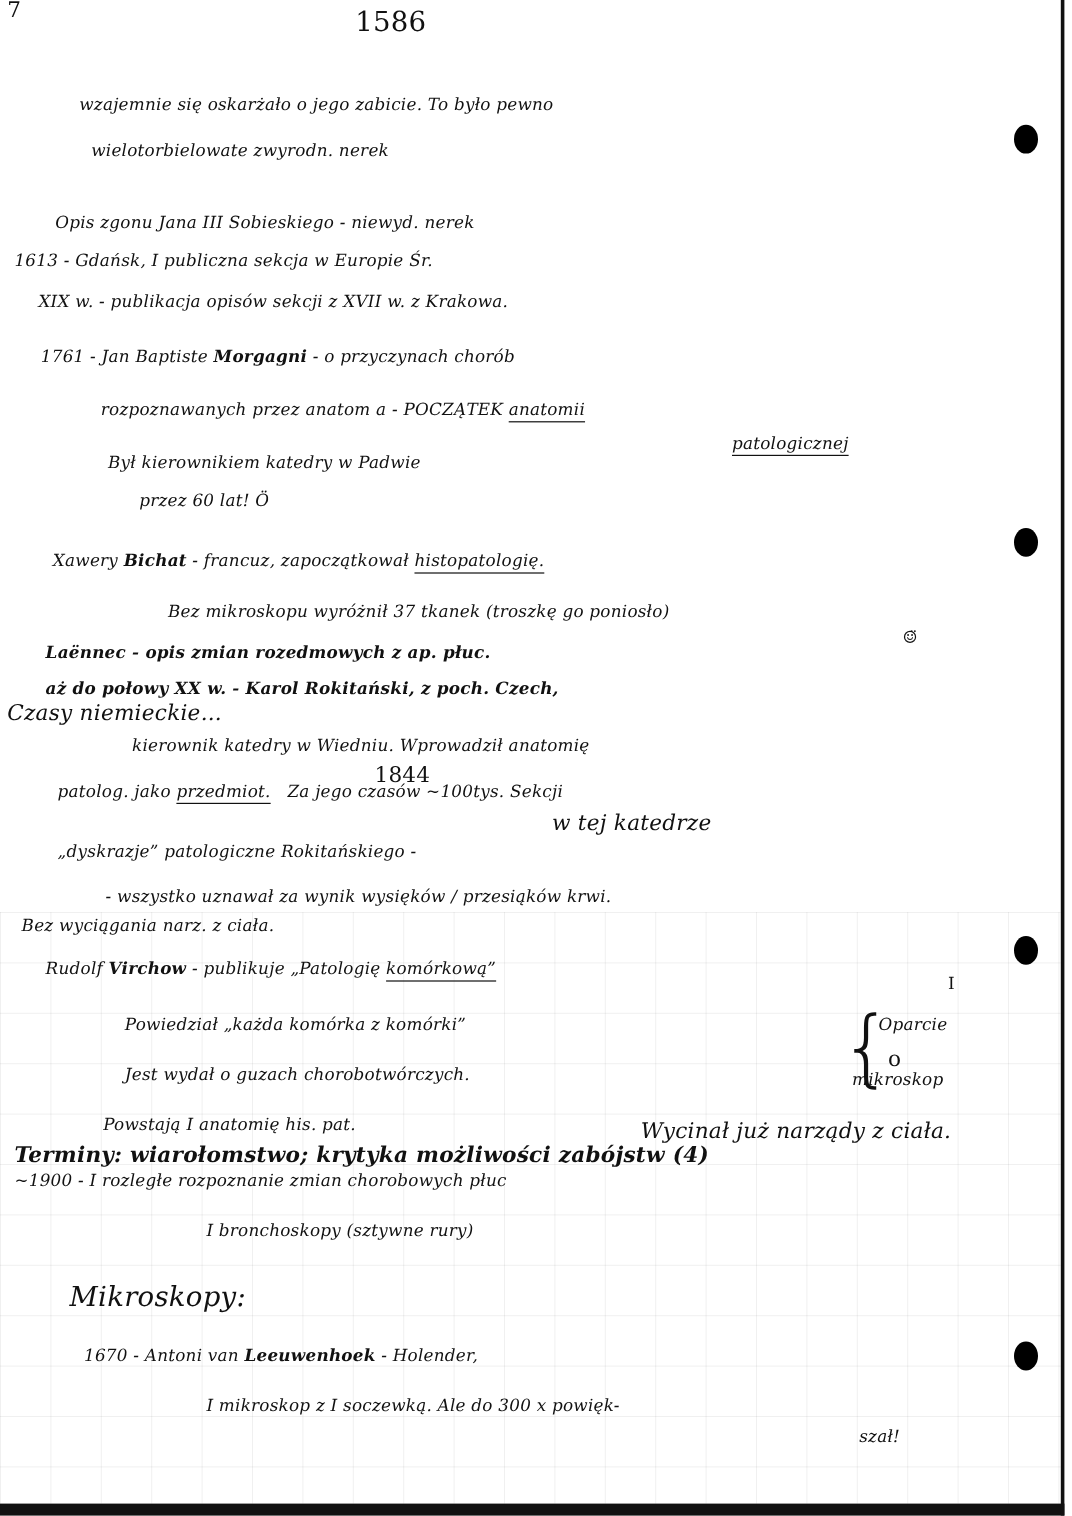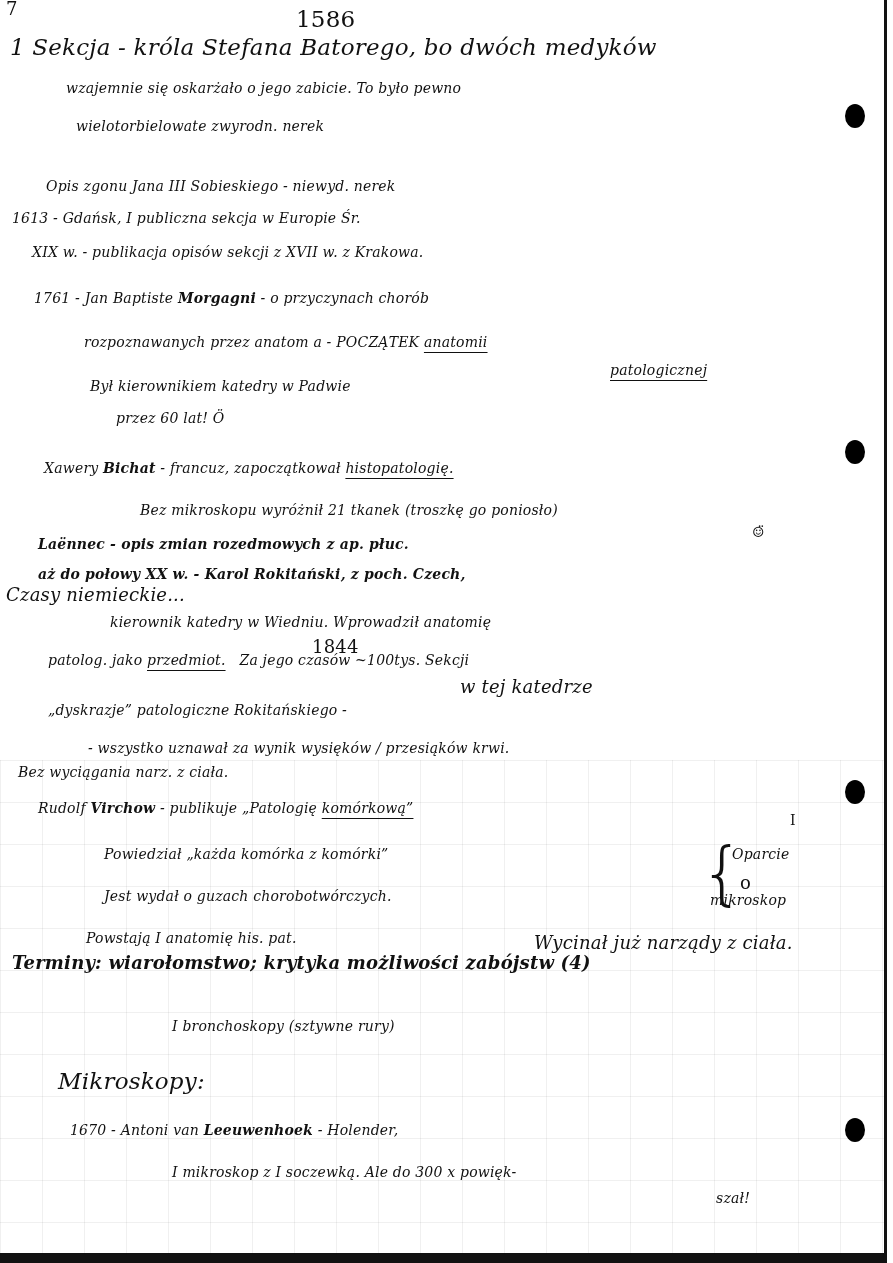--- a/index.html
+++ b/index.html
@@ -55,21 +55,20 @@
   <div class="grid"></div>
 
   <div class="hole" style="left:845px; top:104px;"></div>
   <div class="hole" style="left:845px; top:440px;"></div>
   <div class="hole" style="left:845px; top:780px;"></div>
   <div class="hole" style="left:845px; top:1118px;"></div>
 
   <div class="line sm upright" style="left:6px; top:-2px;">7</div>
   <div class="line lg upright" style="left:296px; top:6px;">1586</div>
 
-  <div class="line lg" style="left:10px; top:34px;">1 Sekcja - króla Stefana Batorego, bo dwóch medyków</div>
   <div class="line" style="left:66px; top:80px;">wzajemnie się oskarżało o jego zabicie. To było pewno</div>
   <div class="line" style="left:76px; top:118px;">wielotorbielowate zwyrodn. nerek</div>
 
   <div class="line" style="left:46px; top:178px;">Opis zgonu Jana III Sobieskiego - niewyd. nerek</div>
   <div class="line" style="left:12px; top:210px;">1613 - Gdańsk, I publiczna sekcja w Europie Śr.</div>
   <div class="line" style="left:32px; top:244px;">XIX w. - publikacja opisów sekcji z XVII w. z Krakowa.</div>
 
   <div class="line" style="left:34px; top:290px;">
     <span>1761 - Jan Baptiste</span>
     <span class="bold">Morgagni</span>
@@ -83,21 +82,21 @@
   <div class="line u" style="left:610px; top:362px;">patologicznej</div>
   <div class="line" style="left:116px; top:410px;">przez 60 lat! Ö</div>
 
   <div class="line" style="left:44px; top:460px;">
     <span>Xawery</span>
     <span class="bold">Bichat</span>
     <span>- francuz, zapoczątkował</span>
     <span class="u">histopatologię.</span>
   </div>
   <div class="line" style="left:140px; top:502px;">
-    <span>Bez mikroskopu wyróżnił 21 tkanek (troszkę go poniosło)</span>
+    <span>Bez mikroskopu wyróżnił 37 tkanek (troszkę go poniosło)</span>
   </div>
   <div class="line upright" style="left:752px; top:524px;">☺̈</div>
   <div class="line bold" style="left:38px; top:536px;">Laënnec - opis zmian rozedmowych z ap. płuc.</div>
 
   <div class="line" style="left:38px; top:566px;font-weight:bold;">aż do połowy XX w. - Karol Rokitański, z poch. Czech,</div>
   <div class="line sm" style="left:6px; top:584px;">Czasy niemieckie...</div>
   <div class="line" style="left:110px; top:614px;">kierownik katedry w Wiedniu. Wprowadził anatomię</div>
   <div class="line sm upright" style="left:312px; top:636px;">1844</div>
   <div class="line" style="left:48px; top:652px;">
     <span>patolog. jako</span>
@@ -121,20 +120,21 @@
 
   <div class="line upright" style="left:790px; top:812px;">I</div>
   <div class="brace" style="left:700px; top:838px;">{</div>
   <div class="line" style="left:732px; top:846px;">Oparcie</div>
   <div class="line sm upright" style="left:740px; top:872px;">o</div>
   <div class="line" style="left:710px; top:892px;">mikroskop</div>
 
   <div class="line" style="left:86px; top:930px;">Powstają I anatomię his. pat.</div>
   <div class="line sm" style="left:534px; top:932px;">Wycinał już narządy z ciała.</div>
   <div class="line sm bold" style="left:12px; top:952px;text-align:center;">Terminy: wiarołomstwo; krytyka możliwości zabójstw (4)</div>
+  <div class="line" style="left:12px; top:976px;">~1900 - I rozległe rozpoznanie zmian chorobowych płuc</div>
   <div class="line" style="left:172px; top:1018px;">I bronchoskopy (sztywne rury)</div>
 
   <div class="line lg" style="left:58px; top:1068px;">Mikroskopy:</div>
   <div class="line" style="left:70px; top:1122px;">
     <span>1670 - Antoni van</span>
     <span class="bold">Leeuwenhoek</span>
     <span>- Holender,</span>
   </div>
   <div class="line" style="left:172px; top:1164px;">I mikroskop z I soczewką. Ale do 300 x powięk-</div>
   <div class="line" style="left:716px; top:1190px;">szał!</div>

